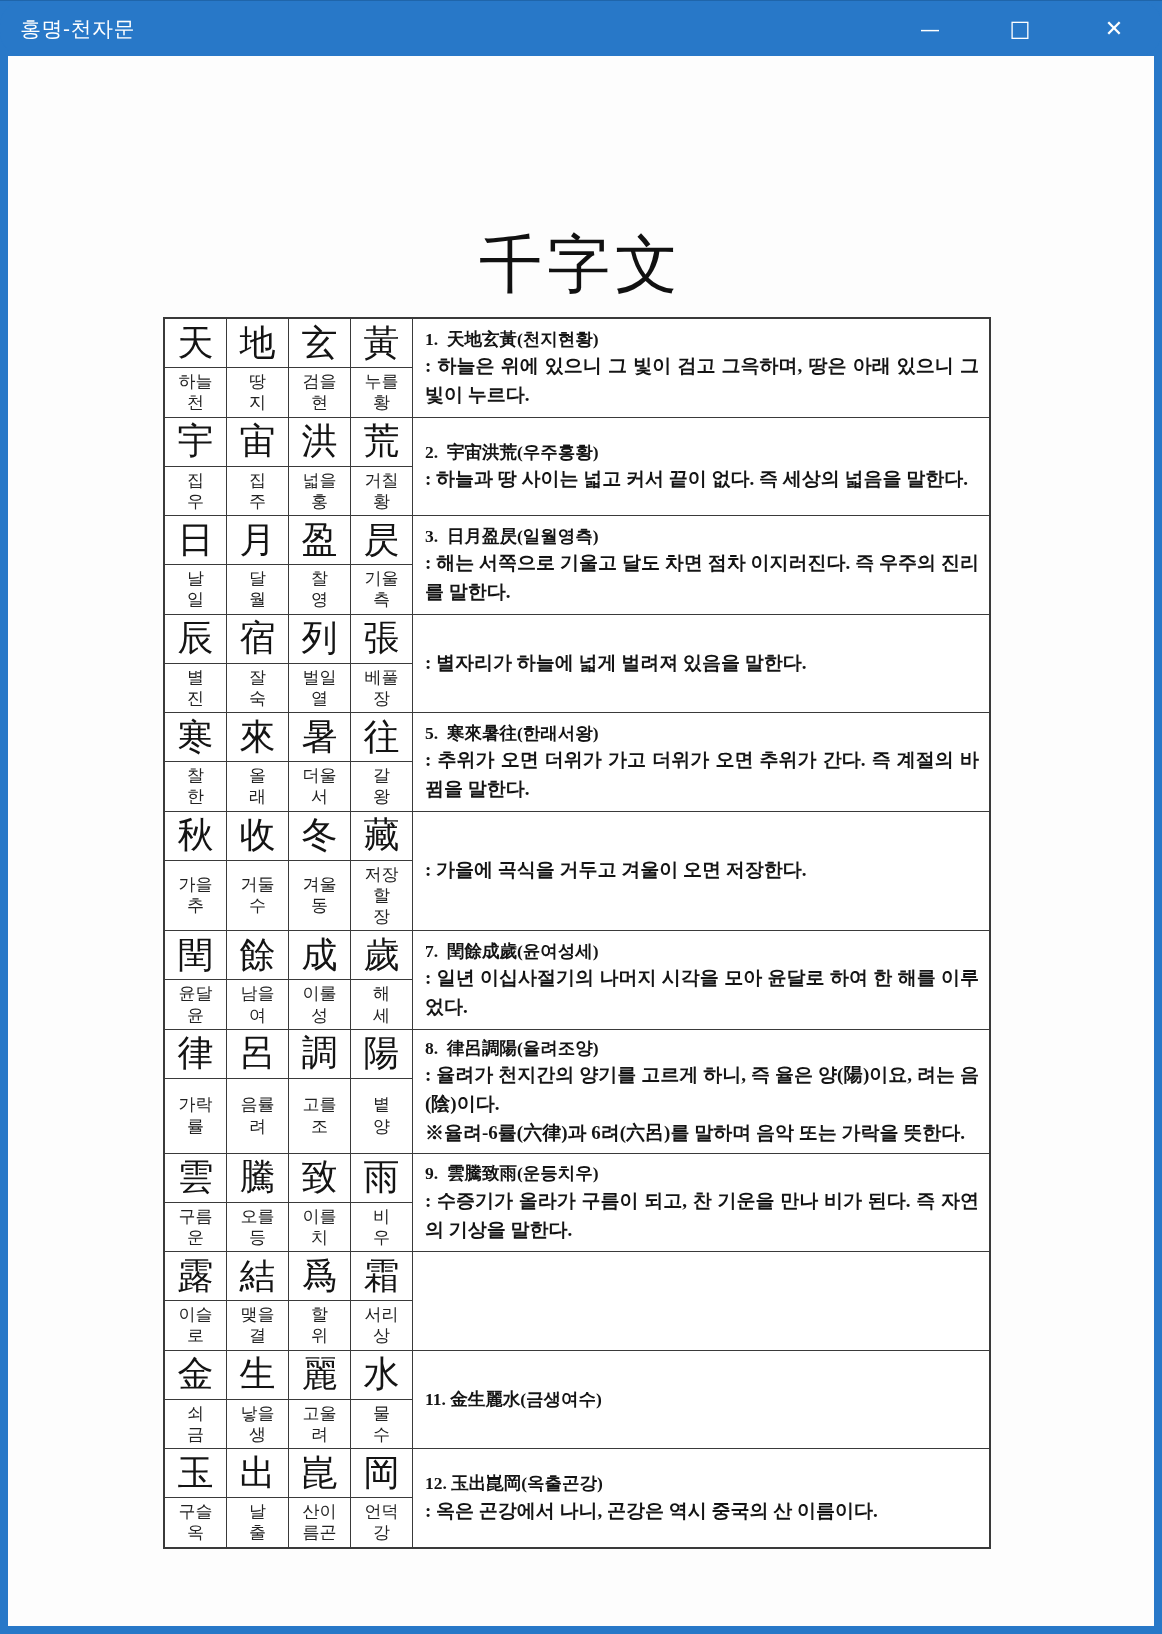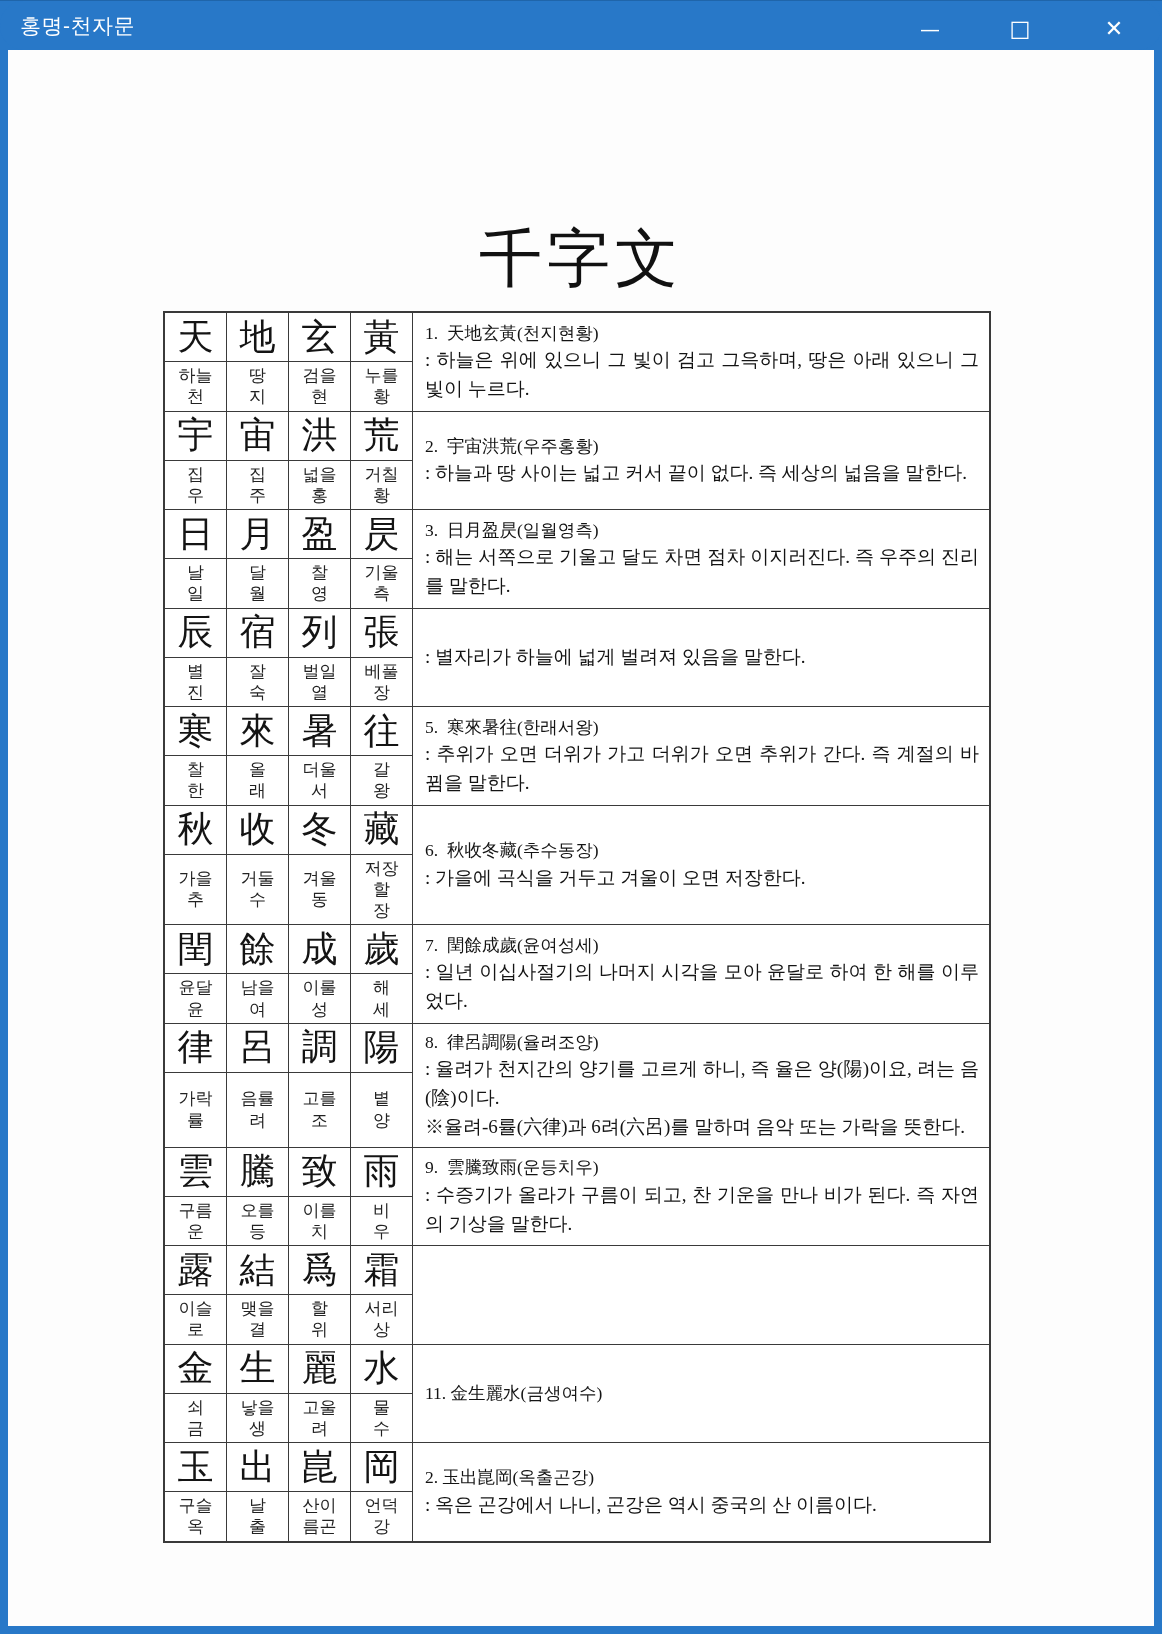--- a/index.html
+++ b/index.html
@@ -8,21 +8,21 @@
     width: 1162px; height: 1634px;
     background: #2878c8;
     font-family: "Liberation Serif", "DejaVu Serif", serif;
   }
   .window {
     width: 1162px; height: 1634px;
     display: flex; flex-direction: column;
     border-top: 1px solid #1f65aa;
   }
   .titlebar {
-    height: 49px; flex: none;
+    height: 55px; flex: none;
     background: #2878c8;
     position: relative;
     display: flex; align-items: center;
     color: #ffffff;
     font-family: "Liberation Sans", "DejaVu Sans", sans-serif;
     border-radius: 24px;
   }
   .window-title { margin-left: 20px; font-size: 21px; letter-spacing: 0.5px; }
   .tb-btn {
     position: absolute; top: 0; height: 55px; width: 50px;
@@ -72,20 +72,21 @@
     text-align: center;
     font-size: 17px; line-height: 1.25; color: #222;
     white-space: pre-line;
     padding: 3px 3px;
   }
   .expl {
     flex: 1;
     display: flex; flex-direction: column; justify-content: center;
     padding: 5px 10px 5px 12px;
     color: #141414;
+    font-weight: bold;
   }
   .expl-title {
     font-size: 17.5px; line-height: 1.5;
     white-space: pre-wrap;
   }
   .expl-body {
     font-size: 19px; line-height: 1.52;
     white-space: pre-line;
     text-align: justify;
   }
@@ -260,21 +261,20 @@
       <div class="reading">겨울
 동</div>
     </div>
     <div class="char-col">
       <div class="hanja">藏</div>
       <div class="reading">저장
 할
 장</div>
     </div>
     <div class="expl">
-      <div class="expl-title">6.  秋收冬藏(추수동장)</div>
       <div class="expl-body">: 가을에 곡식을 거두고 겨울이 오면 저장한다.</div>
     </div>
   </div>
 
   <div class="row">
     <div class="char-col">
       <div class="hanja">閏</div>
       <div class="reading">윤달
 윤</div>
     </div>
@@ -418,19 +418,19 @@
       <div class="hanja">崑</div>
       <div class="reading">산이
 름곤</div>
     </div>
     <div class="char-col">
       <div class="hanja">岡</div>
       <div class="reading">언덕
 강</div>
     </div>
     <div class="expl">
-      <div class="expl-title">2. 玉出崑岡(옥출곤강)</div>
+      <div class="expl-title">12. 玉出崑岡(옥출곤강)</div>
       <div class="expl-body">: 옥은 곤강에서 나니, 곤강은 역시 중국의 산 이름이다.</div>
     </div>
   </div>
 </div>
   </div>
 </div>
 
 </body></html>

